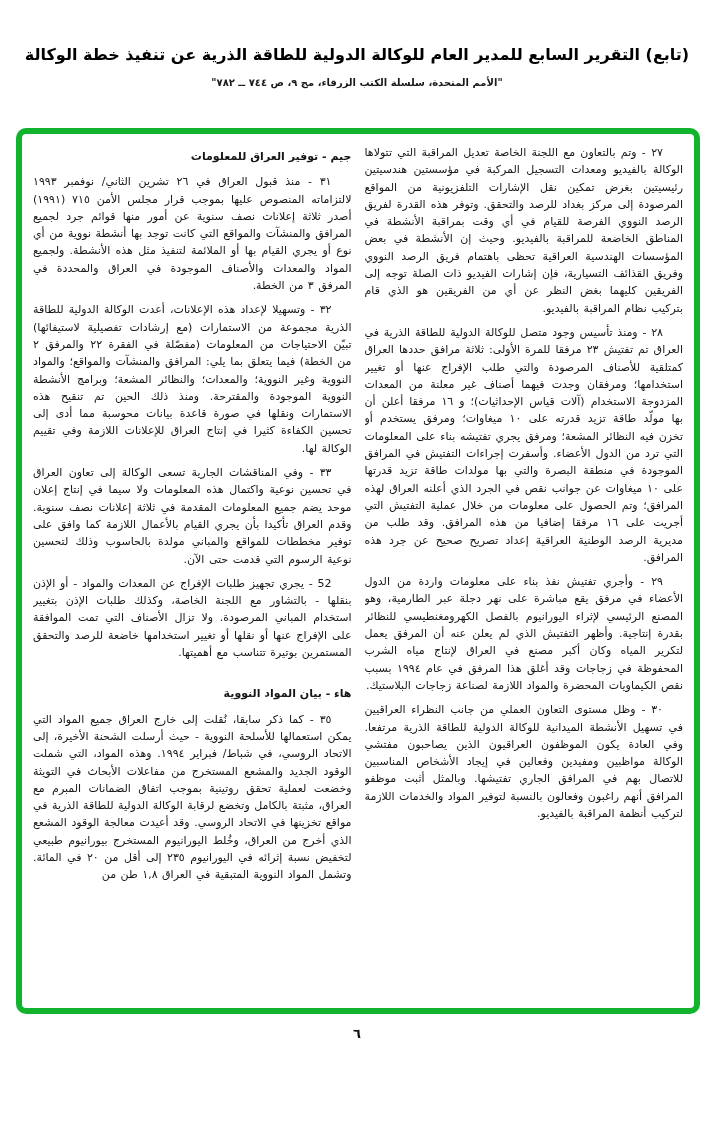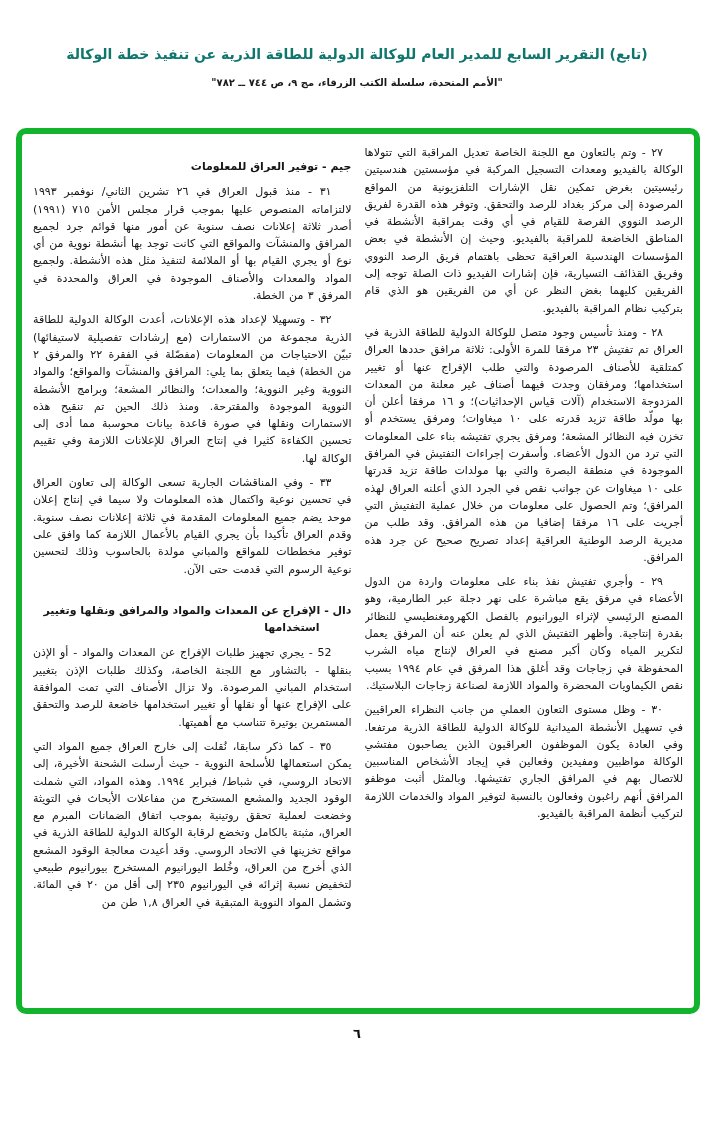--- a/index.html
+++ b/index.html
@@ -13,23 +13,23 @@
     color: #141414;
     direction: rtl;
     overflow: hidden;
   }
   .doc-header {
     padding-top: 41px;
     text-align: center;
   }
   .title-line {
     font-weight: bold;
-    font-size: 14px;
+    font-size: 16px;
     line-height: 27px;
-    color: #0f766e;
+    color: #000000;
   }
   .source-line {
     margin-top: 9px;
     font-weight: bold;
     font-size: 10px;
     color: #1a1a1a;
   }
   .green-box {
     position: absolute;
     left: 16px;
@@ -65,21 +65,21 @@
   .para.noindent { text-indent: 0; }
   .sec-heading {
     font-weight: bold;
     font-size: 11px;
     line-height: 17.3px;
     margin: 24px 0 8px 0;
     padding-right: 32px;
     text-indent: -32px;
     text-align: right;
   }
-  .sec-heading.first { margin-top: 14px; }
+  .sec-heading.first { margin-top: 4px; }
   .page-number {
     position: absolute;
     top: 1026px;
     left: 0;
     width: 100%;
     text-align: center;
     font-size: 13px;
     font-weight: bold;
     color: #111111;
   }
@@ -100,21 +100,21 @@
       <p class="para">٢٨ - ومنذ تأسيس وجود متصل للوكالة الدولية للطاقة الذرية في العراق تم تفتيش ٢٣ مرفقا للمرة الأولى: ثلاثة مرافق حددها العراق كمتلقية للأصناف المرصودة والتي طلب الإفراج عنها أو تغيير استخدامها؛ ومرفقان وجدت فيهما أصناف غير معلنة من المعدات المزدوجة الاستخدام (آلات قياس الإحداثيات)؛ و ١٦ مرفقا أعلن أن بها مولّد طاقة تزيد قدرته على ١٠ ميغاوات؛ ومرفق يستخدم أو تخزن فيه النظائر المشعة؛ ومرفق يجري تفتيشه بناء على المعلومات التي ترد من الدول الأعضاء. وأسفرت إجراءات التفتيش في المرافق الموجودة في منطقة البصرة والتي بها مولدات طاقة تزيد قدرتها على ١٠ ميغاوات عن جوانب نقص في الجرد الذي أعلنه العراق لهذه المرافق؛ وتم الحصول على معلومات من خلال عملية التفتيش التي أجريت على ١٦ مرفقا إضافيا من هذه المرافق. وقد طلب من مديرية الرصد الوطنية العراقية إعداد تصريح صحيح عن جرد هذه المرافق.</p>
       <p class="para">٢٩ - وأجري تفتيش نفذ بناء على معلومات واردة من الدول الأعضاء في مرفق يقع مباشرة على نهر دجلة عبر الطارمية، وهو المصنع الرئيسي لإثراء اليورانيوم بالفصل الكهرومغنطيسي للنظائر بقدرة إنتاجية. وأظهر التفتيش الذي لم يعلن عنه أن المرفق يعمل لتكرير المياه وكان أكبر مصنع في العراق لإنتاج مياه الشرب المحفوظة في زجاجات وقد أغلق هذا المرفق في عام ١٩٩٤ بسبب نقص الكيماويات المحضرة والمواد اللازمة لصناعة زجاجات البلاستيك.</p>
       <p class="para">٣٠ - وظل مستوى التعاون العملي من جانب النظراء العراقيين في تسهيل الأنشطة الميدانية للوكالة الدولية للطاقة الذرية مرتفعا. وفي العادة يكون الموظفون العراقيون الذين يصاحبون مفتشي الوكالة مواظبين ومفيدين وفعالين في إيجاد الأشخاص المناسبين للاتصال بهم في المرافق الجاري تفتيشها. وبالمثل أثبت موظفو المرافق أنهم راغبون وفعالون بالنسبة لتوفير المواد والخدمات اللازمة لتركيب أنظمة المراقبة بالفيديو.</p>
     </section>
 
     <section class="col">
       <h3 class="sec-heading first">جيم - توفير العراق للمعلومات</h3>
       <p class="para">٣١ - منذ قبول العراق في ٢٦ تشرين الثاني/ نوفمبر ١٩٩٣ لالتزاماته المنصوص عليها بموجب قرار مجلس الأمن ٧١٥ (١٩٩١) أصدر ثلاثة إعلانات نصف سنوية عن أمور منها قوائم جرد لجميع المرافق والمنشآت والمواقع التي كانت توجد بها أنشطة نووية من أي نوع أو يجري القيام بها أو الملائمة لتنفيذ مثل هذه الأنشطة. ولجميع المواد والمعدات والأصناف الموجودة في العراق والمحددة في المرفق ٣ من الخطة.</p>
       <p class="para">٣٢ - وتسهيلا لإعداد هذه الإعلانات، أعدت الوكالة الدولية للطاقة الذرية مجموعة من الاستمارات (مع إرشادات تفصيلية لاستيفائها) تبيّن الاحتياجات من المعلومات (مفصّلة في الفقرة ٢٢ والمرفق ٢ من الخطة) فيما يتعلق بما يلي: المرافق والمنشآت والمواقع؛ والمواد النووية وغير النووية؛ والمعدات؛ والنظائر المشعة؛ وبرامج الأنشطة النووية الموجودة والمقترحة. ومنذ ذلك الحين تم تنقيح هذه الاستمارات ونقلها في صورة قاعدة بيانات محوسبة مما أدى إلى تحسين الكفاءة كثيرا في إنتاج العراق للإعلانات اللازمة وفي تقييم الوكالة لها.</p>
       <p class="para">٣٣ - وفي المناقشات الجارية تسعى الوكالة إلى تعاون العراق في تحسين نوعية واكتمال هذه المعلومات ولا سيما في إنتاج إعلان موحد يضم جميع المعلومات المقدمة في ثلاثة إعلانات نصف سنوية. وقدم العراق تأكيدا بأن يجري القيام بالأعمال اللازمة كما وافق على توفير مخططات للمواقع والمباني مولدة بالحاسوب وذلك لتحسين نوعية الرسوم التي قدمت حتى الآن.</p>
-      <h3 class="sec-heading">دال - الإفراج عن المعدات والمواد والمرافق ونقلها وتغيير استخدامها</h3>
       <p class="para">52 - يجري تجهيز طلبات الإفراج عن المعدات والمواد - أو الإذن بنقلها - بالتشاور مع اللجنة الخاصة، وكذلك طلبات الإذن بتغيير استخدام المباني المرصودة. ولا تزال الأصناف التي تمت الموافقة على الإفراج عنها أو نقلها أو تغيير استخدامها خاضعة للرصد والتحقق المستمرين بوتيرة تتناسب مع أهميتها.</p>
+      <h3 class="sec-heading">هاء - بيان المواد النووية</h3>
       <p class="para">٣٥ - كما ذكر سابقا، نُقلت إلى خارج العراق جميع المواد التي يمكن استعمالها للأسلحة النووية - حيث أرسلت الشحنة الأخيرة، إلى الاتحاد الروسي، في شباط/ فبراير ١٩٩٤. وهذه المواد، التي شملت الوقود الجديد والمشعع المستخرج من مفاعلات الأبحاث في التويثة وخضعت لعملية تحقق روتينية بموجب اتفاق الضمانات المبرم مع العراق، مثبتة بالكامل وتخضع لرقابة الوكالة الدولية للطاقة الذرية في مواقع تخزينها في الاتحاد الروسي. وقد أعيدت معالجة الوقود المشعع الذي أخرج من العراق، وخُلط اليورانيوم المستخرج بيورانيوم طبيعي لتخفيض نسبة إثرائه في اليورانيوم ٢٣٥ إلى أقل من ٢٠ في المائة. وتشمل المواد النووية المتبقية في العراق ١,٨ طن من</p>
     </section>
 
   </div>
 </div>
 
 <div class="page-number">٦</div>
 
 </body></html>

